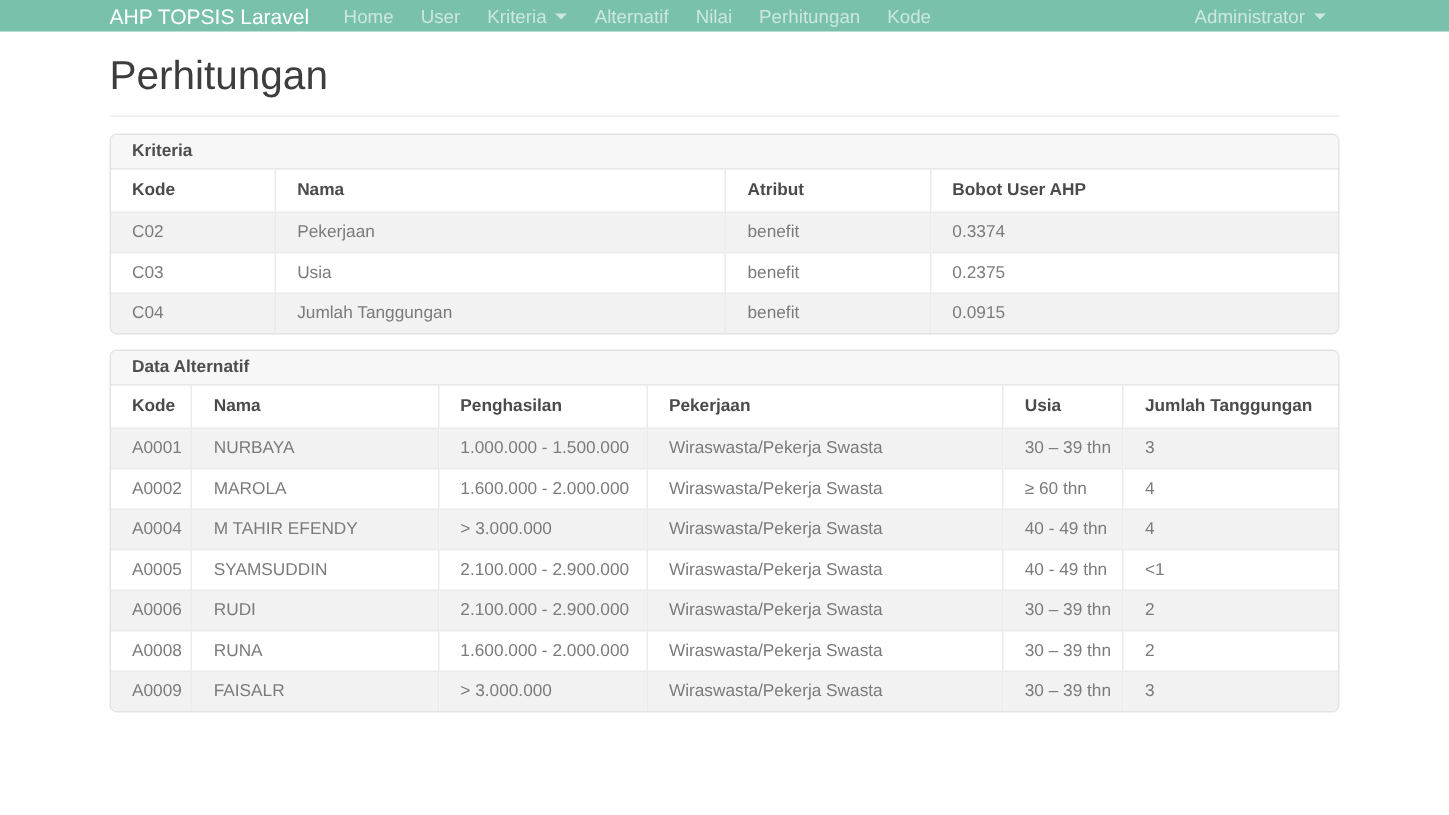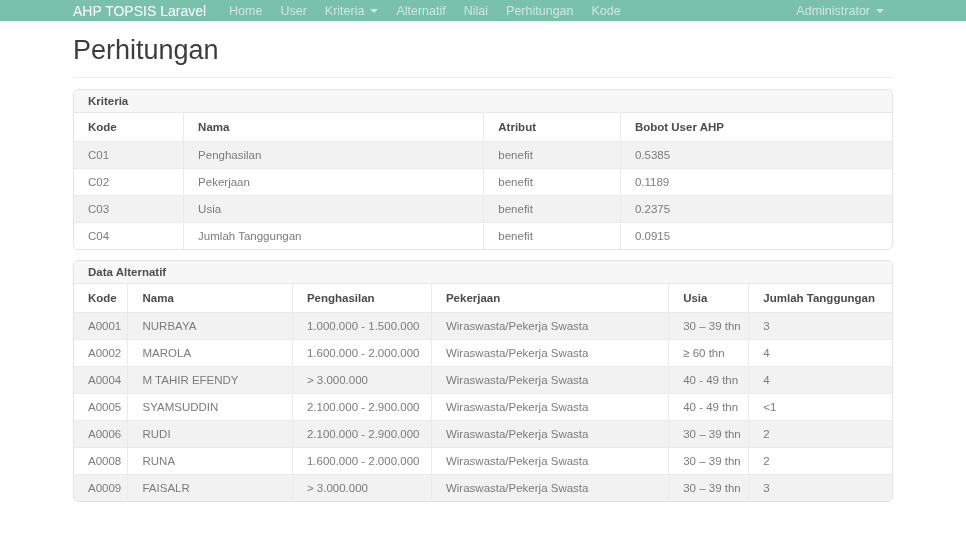--- a/index.html
+++ b/index.html
@@ -166,30 +166,24 @@
       <thead>
         <tr>
           <th>Kode</th>
           <th>Nama</th>
           <th>Atribut</th>
           <th>Bobot User AHP</th>
         </tr>
       </thead>
       <tbody>
           <tr>
-            <td>C01</td>
-            <td>Penghasilan</td>
-            <td>benefit</td>
-            <td>0.5385</td>
-          </tr>
-          <tr>
             <td>C02</td>
             <td>Pekerjaan</td>
             <td>benefit</td>
-            <td>0.1189</td>
+            <td>0.3374</td>
           </tr>
           <tr>
             <td>C03</td>
             <td>Usia</td>
             <td>benefit</td>
             <td>0.2375</td>
           </tr>
           <tr>
             <td>C04</td>
             <td>Jumlah Tanggungan</td>

